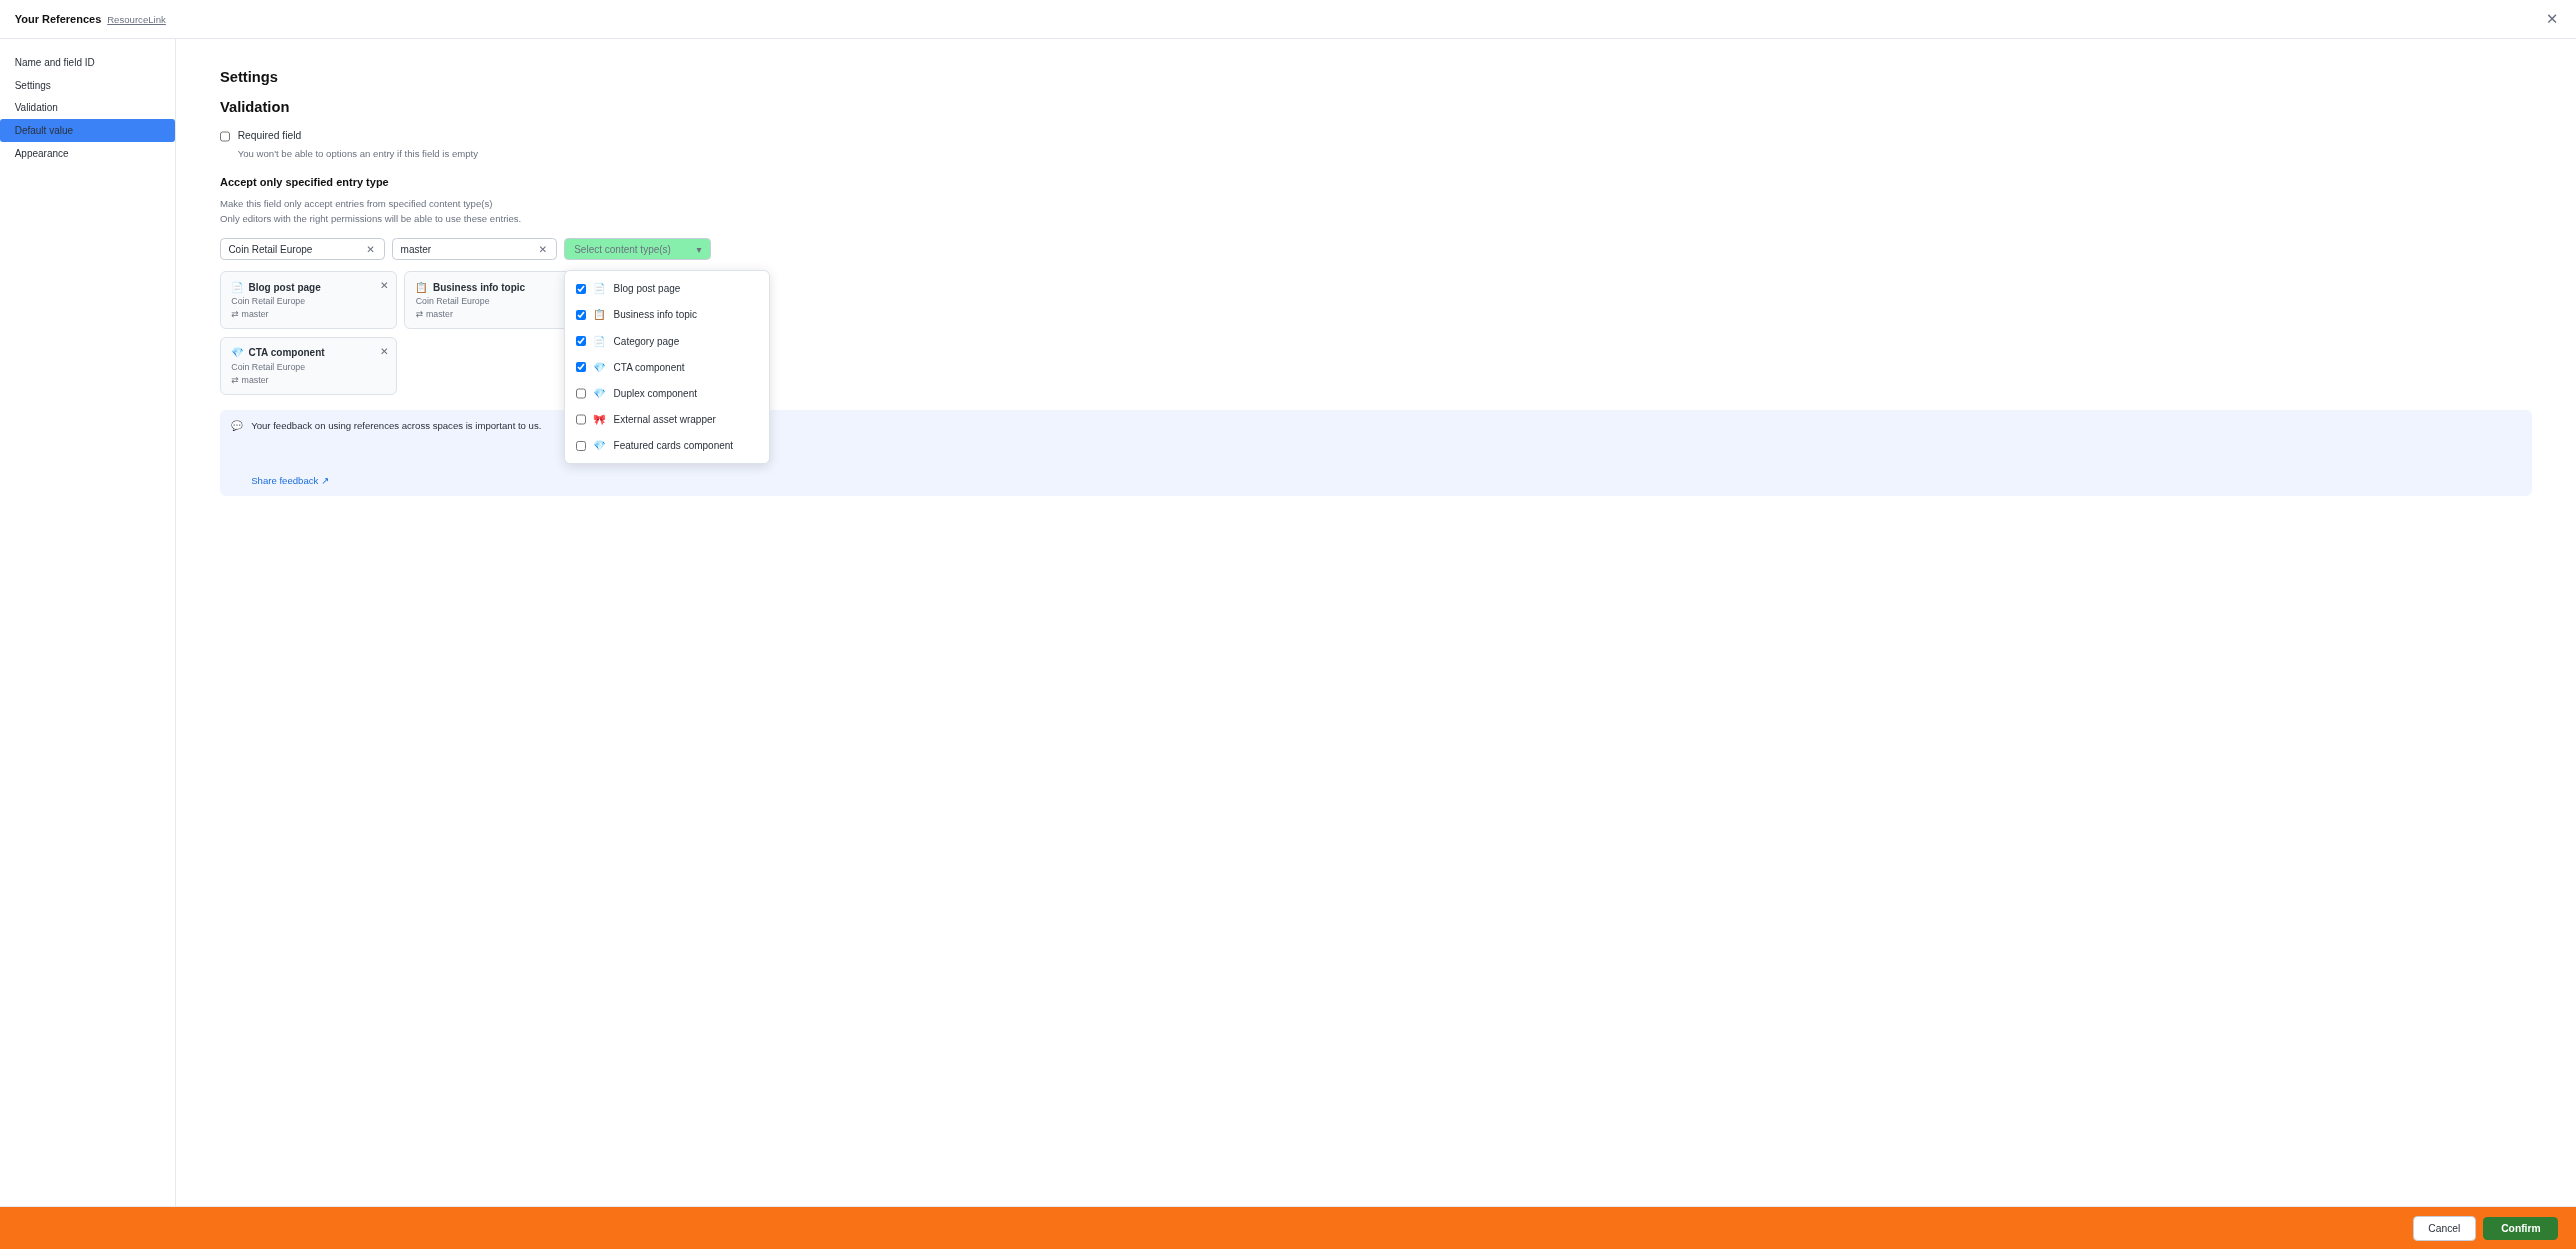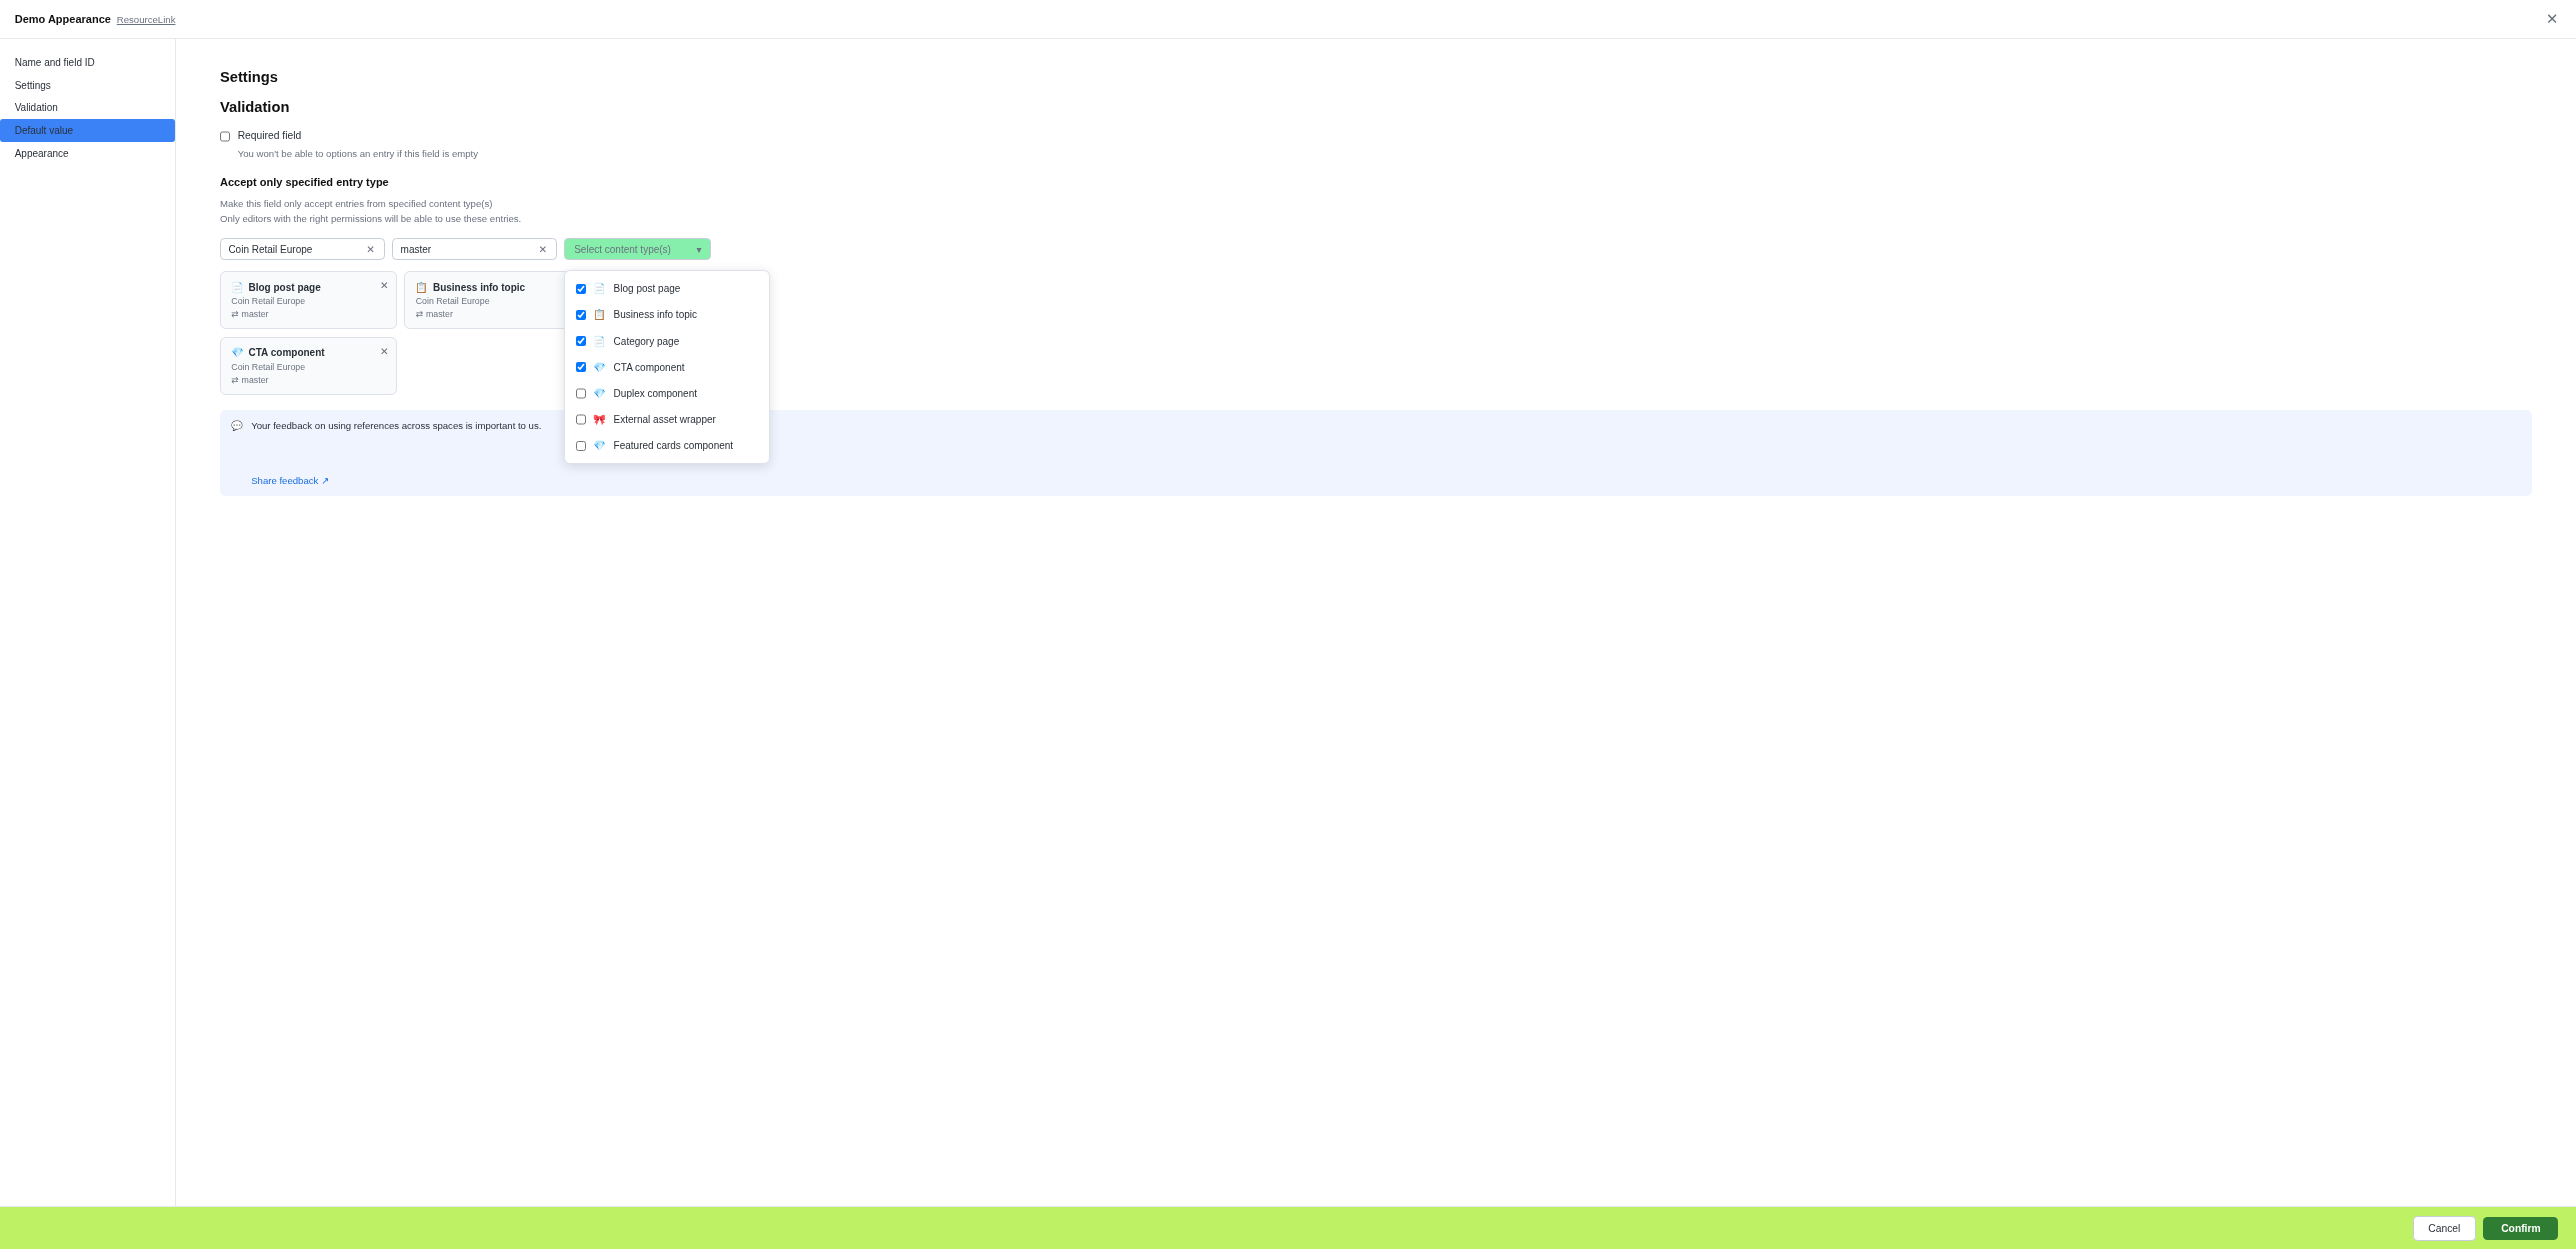--- a/index.html
+++ b/index.html
@@ -84,21 +84,21 @@
       box-shadow: 0 2.9px 11.8px rgba(0,0,0,0.12); z-index: 100; padding: 4.4px 0;
     }
     .dropdown-item {
       display: flex; align-items: center; gap: 7.4px; padding: 6.6px 10.3px;
       font-size: 10px; cursor: pointer;
     }
     .dropdown-item input[type="checkbox"] { width: 10.3px; height: 10.3px; cursor: pointer; }
 
     .modal-footer {
       display: flex; justify-content: flex-end; align-items: center; gap: 7.4px;
-      padding: 8.8px 17.7px; border-top: 0.7px solid #e5e8ed; background: #bef264;
+      padding: 8.8px 17.7px; border-top: 0.7px solid #e5e8ed; background: #f97316;
       position: sticky; bottom: 0;
     }
     .btn-cancel {
       background: #fff; border: 0.7px solid #c6cdd8; border-radius: 4.4px;
       padding: 5.9px 14.7px; font-size: 10.3px; cursor: pointer; color: #2a3039;
     }
     .btn-confirm {
       background: #2e7d32; border: none; border-radius: 4.4px;
       padding: 5.9px 17.7px; font-size: 10.3px; cursor: pointer; color: #fff; font-weight: 600;
     }
@@ -106,21 +106,21 @@
     .icon-emoji { font-size: 10.3px; }
     .branch-icon { font-size: 8.8px; }
 
     .select-wrapper { position: relative; }
   </style>
 </head>
 <body>
 
 <div class="modal-header">
   <div class="modal-header-left">
-    <span class="modal-title">Demo Appearance</span>
+    <span class="modal-title">Your References</span>
     <span class="modal-subtitle">ResourceLink</span>
   </div>
   <button class="close-btn">✕</button>
 </div>
 
 <div class="modal-body">
 
   <div class="sidebar">
     <div class="sidebar-item">
       <span>Name and field ID</span>

